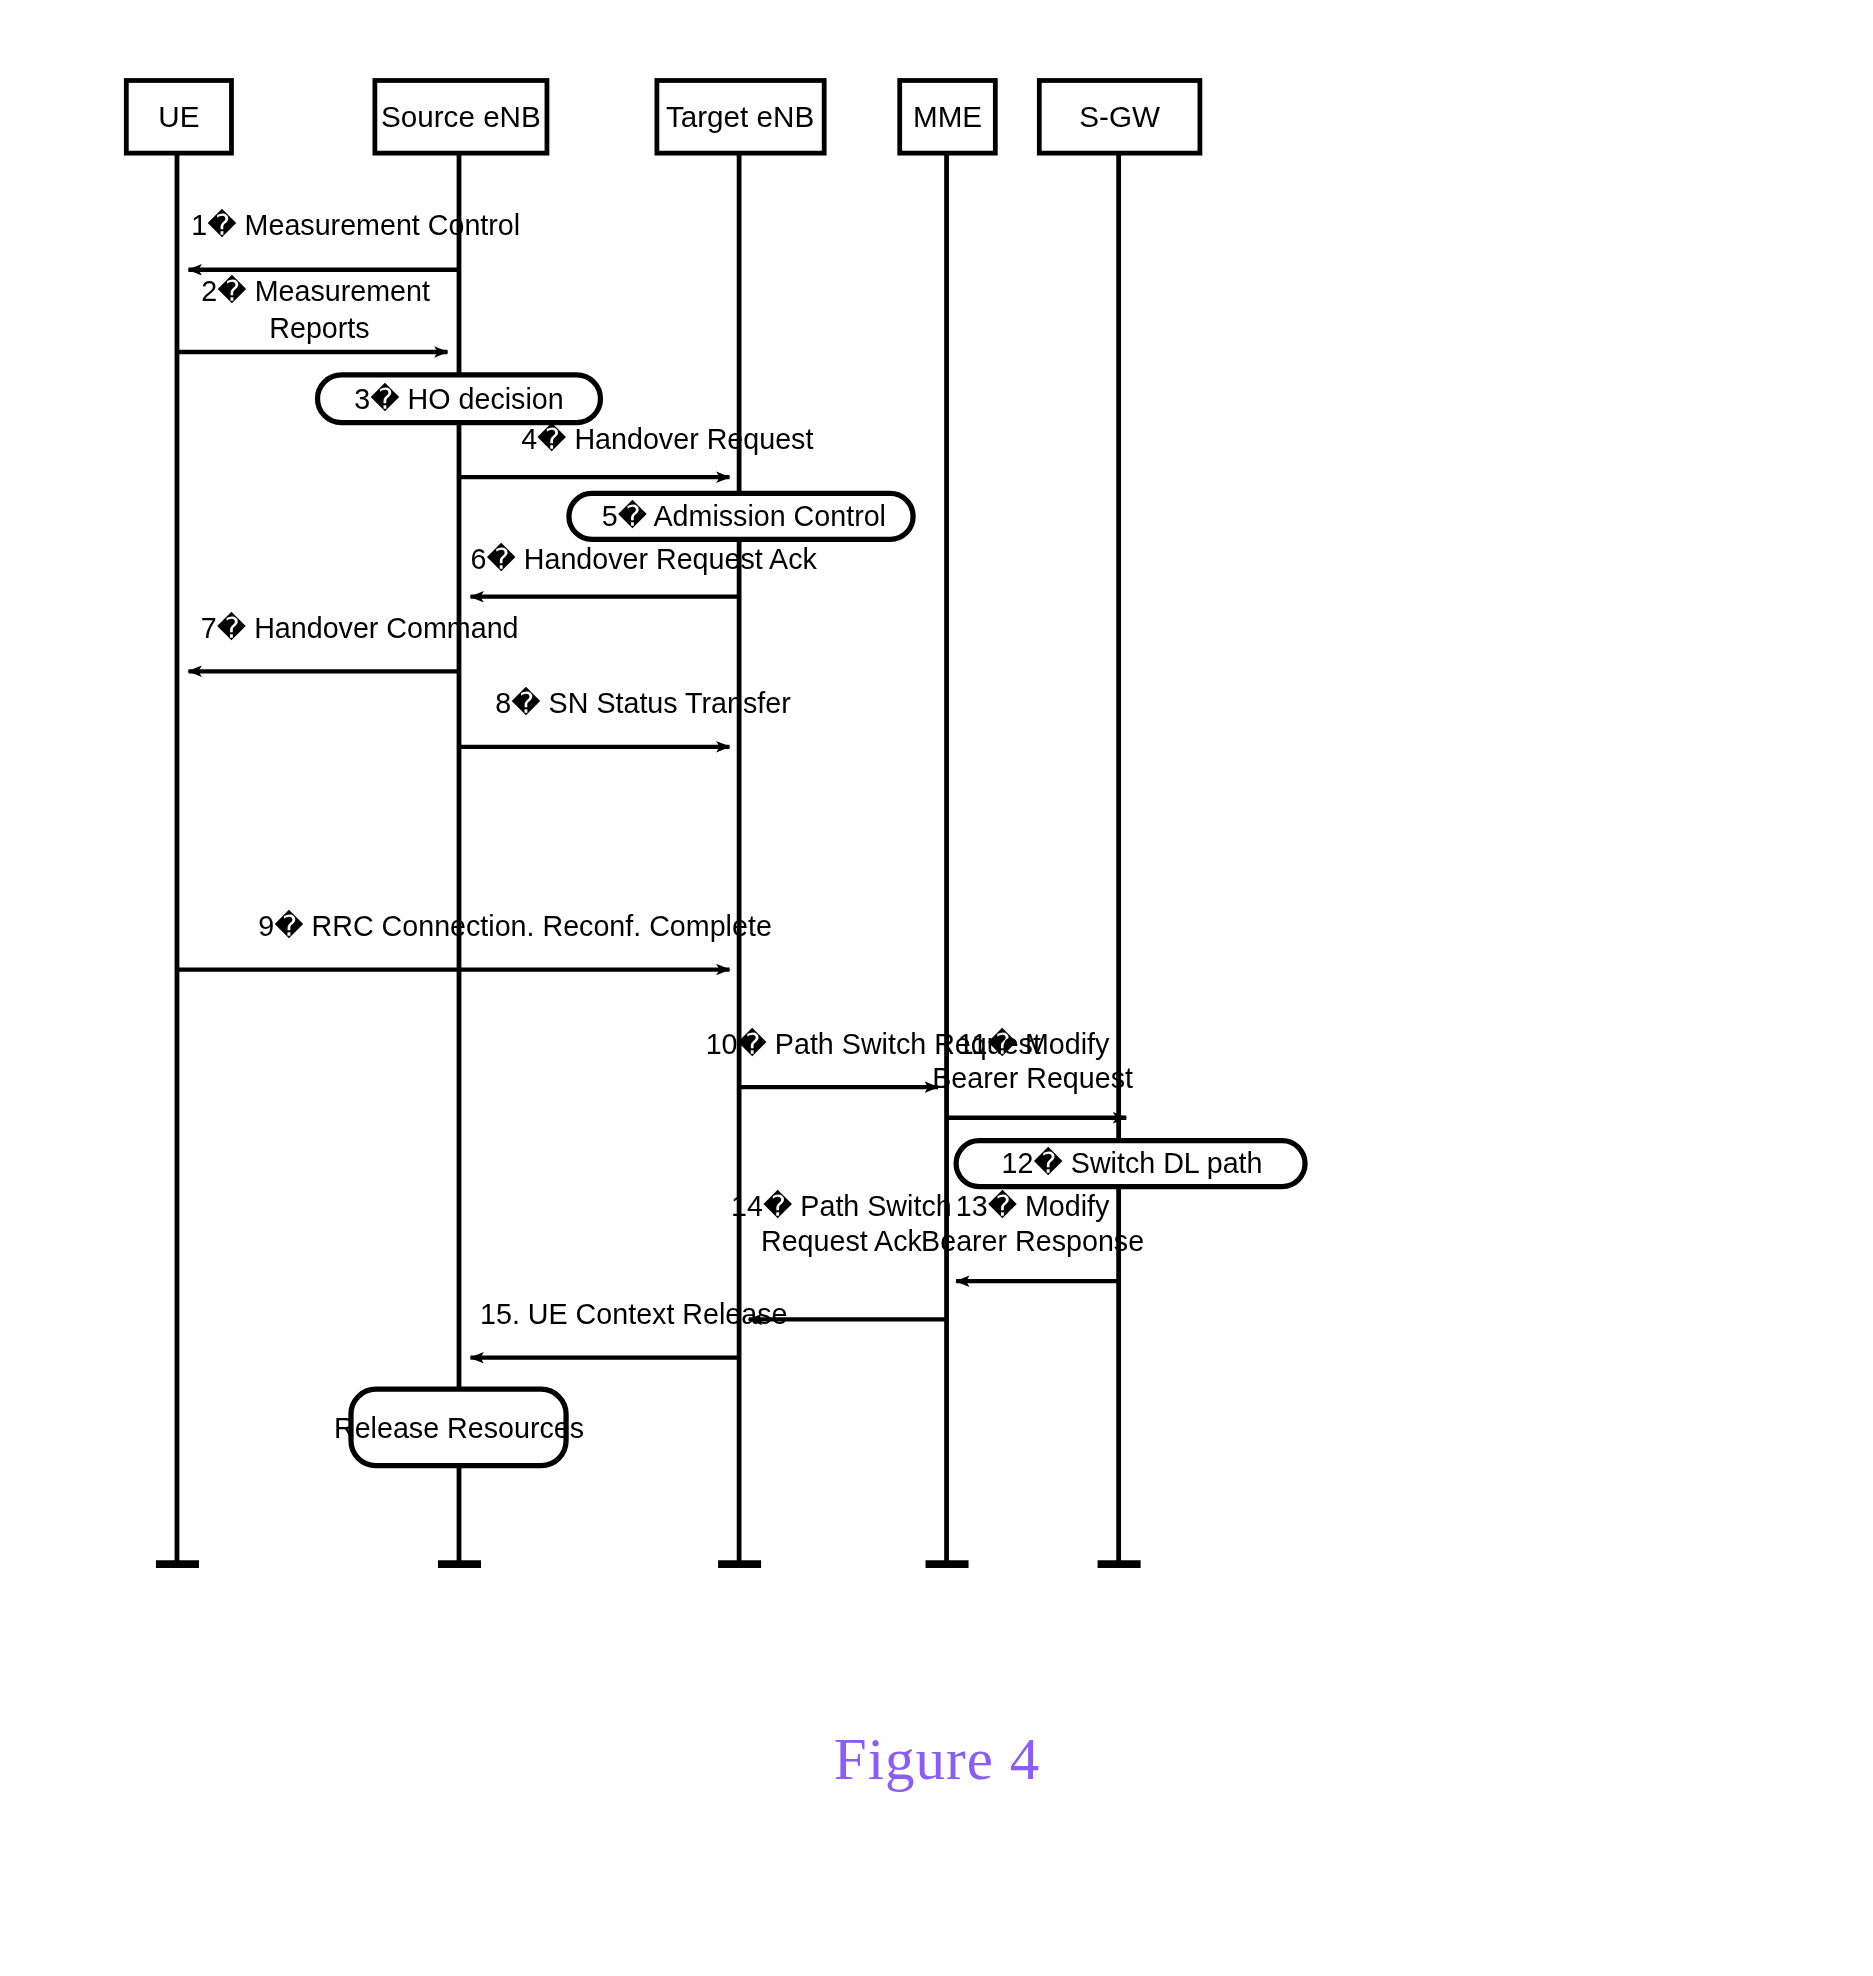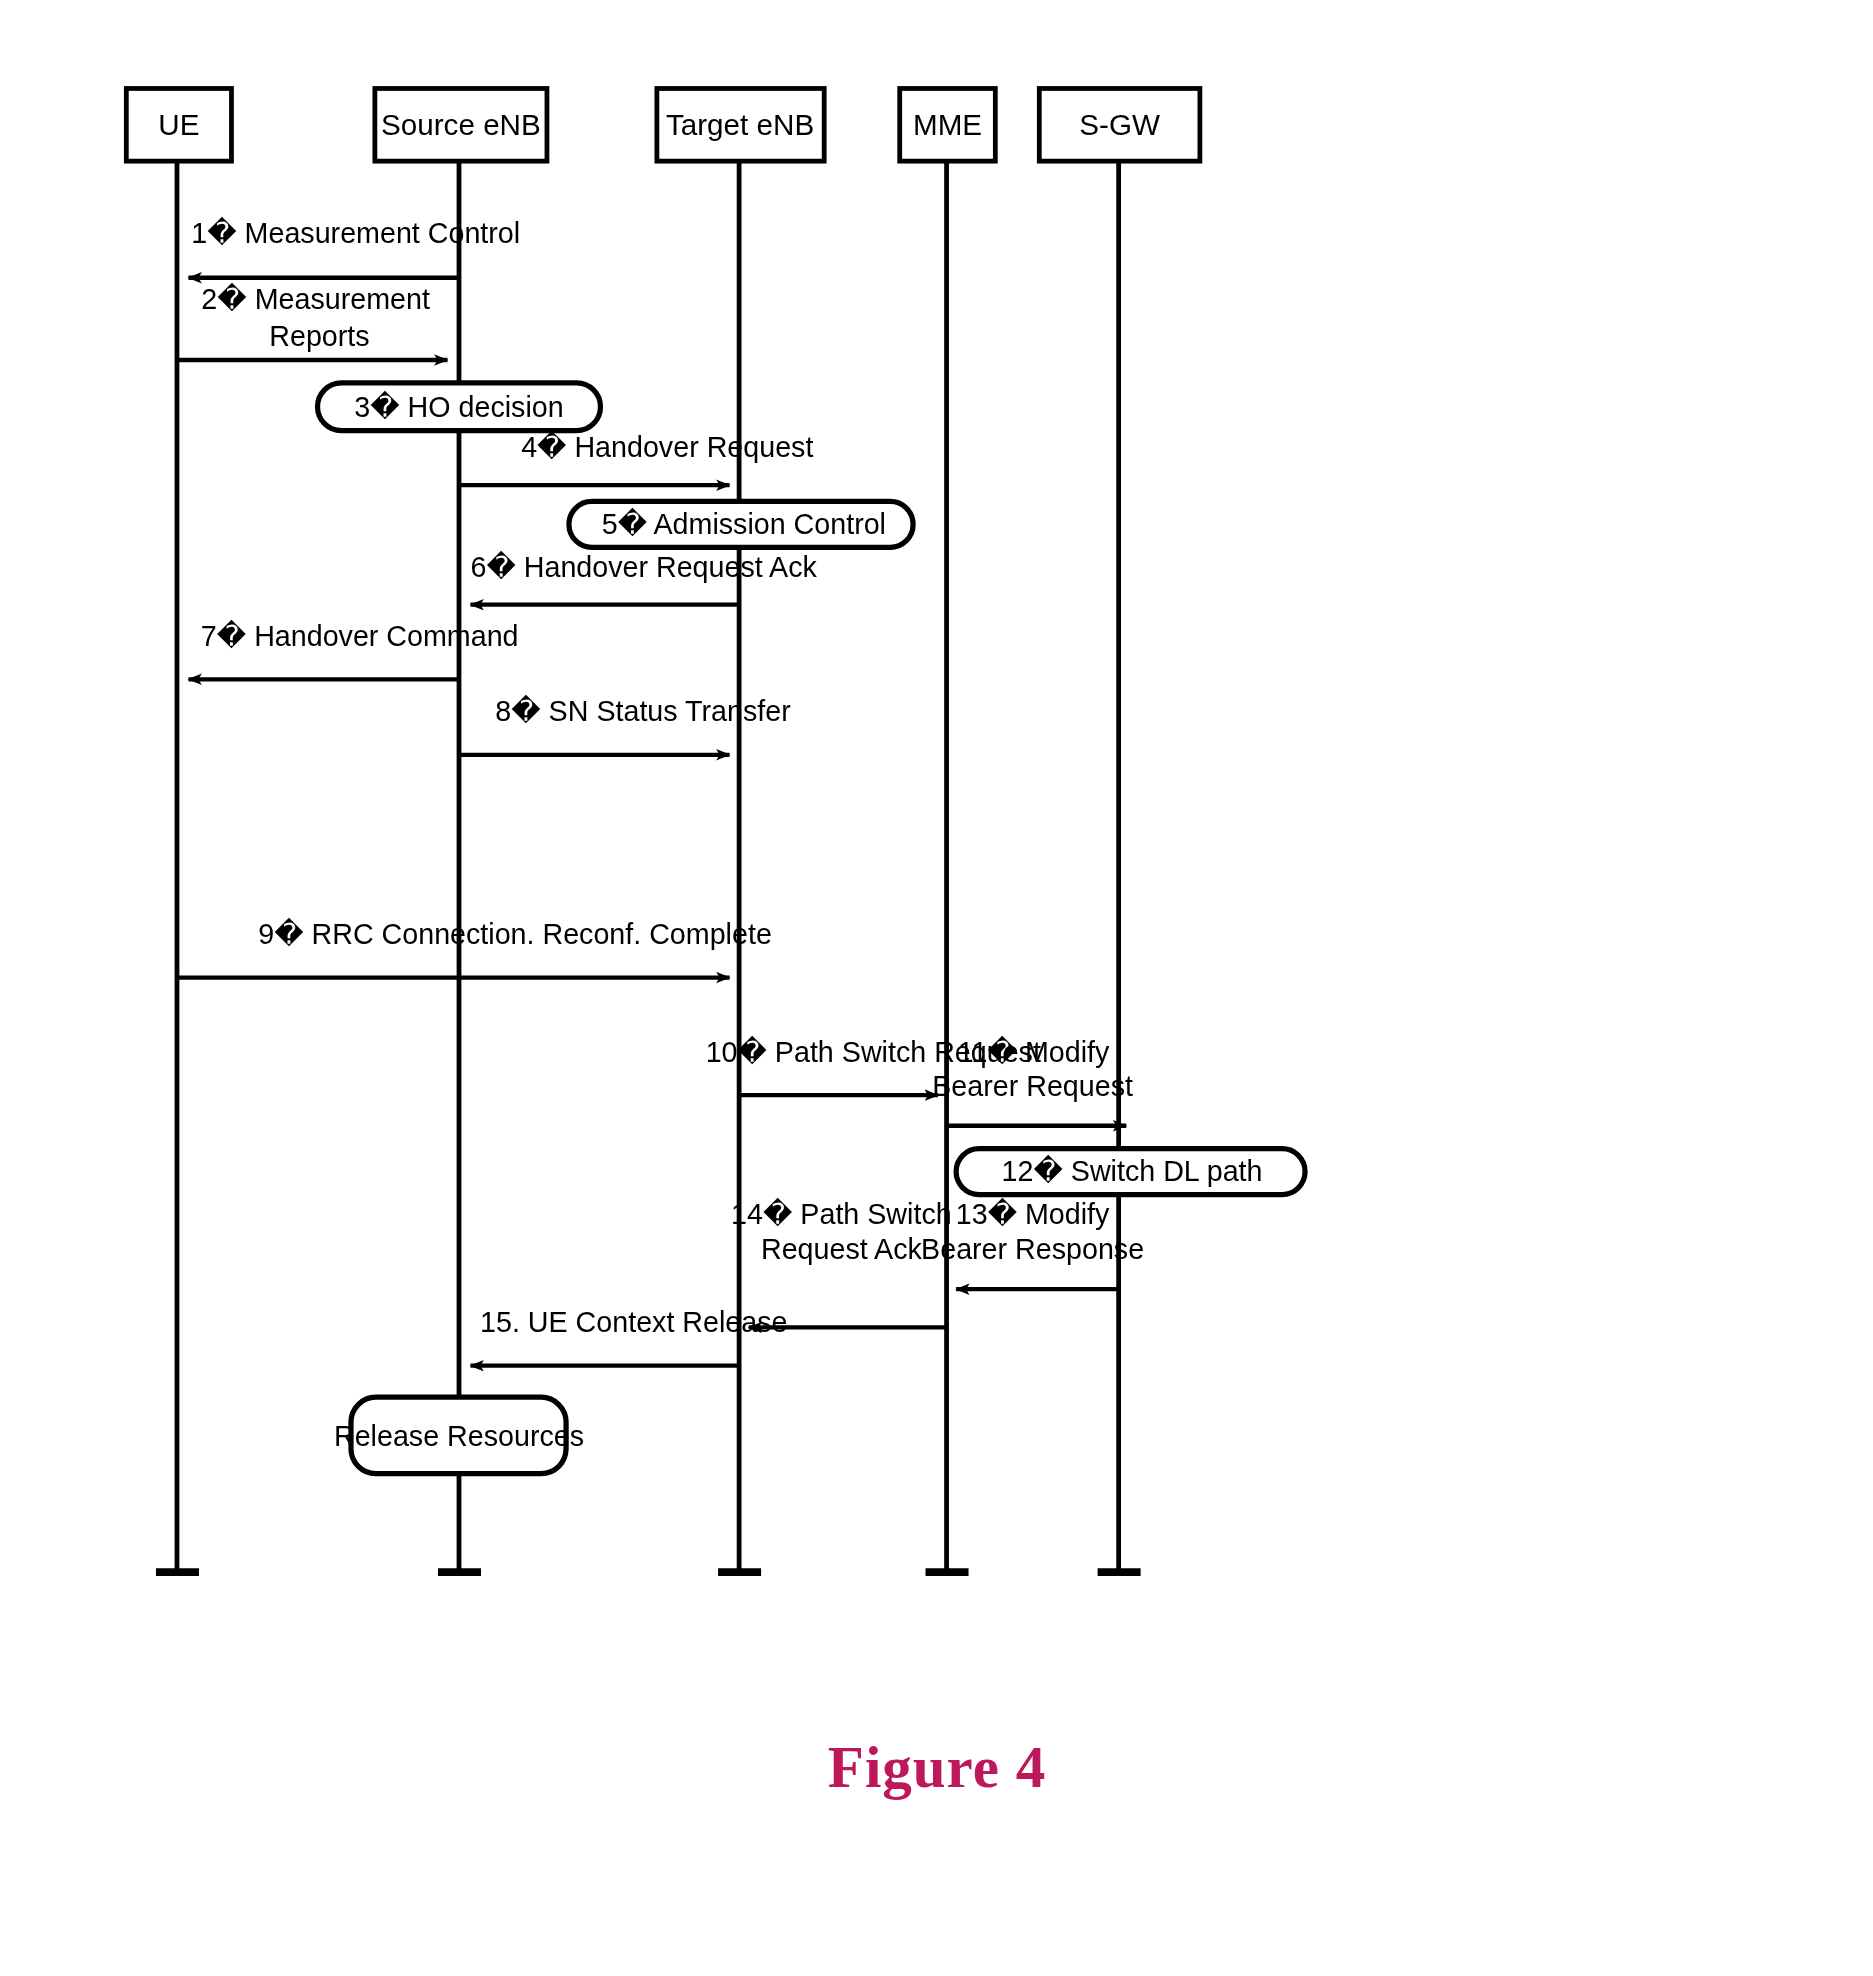--- a/index.html
+++ b/index.html
@@ -1,26 +1,26 @@
 <!DOCTYPE html>
 <html><head>
 <meta charset="utf-8">
 <style>
   html,body{margin:0;padding:0;background:#ffffff;}
   body{width:1874px;height:1977px;position:relative;overflow:hidden;
        font-family:"Liberation Sans","DejaVu Sans",sans-serif;color:#000;}
-  #stage{position:absolute;left:0;top:12px;width:1874px;height:1943px;}
+  #stage{position:absolute;left:0;top:4px;width:1874px;height:1943px;}
   svg.diagram{position:absolute;left:0;top:0;width:1874px;height:1977px;}
   .lbl{font-family:"Liberation Sans","DejaVu Sans",sans-serif;fill:#000;}
   .hdr-text{font-size:31px;}
   .msg-text{font-size:30px;}
   .box-text{font-size:30px;}
   .caption{position:absolute;left:0;top:1721px;width:1874px;text-align:center;
-           font-family:"Liberation Serif","DejaVu Serif",serif;font-weight:bold;
-           font-size:59px;letter-spacing:1px;color:#be185d;}
+           font-family:"Liberation Serif","DejaVu Serif",serif;font-weight:normal;
+           font-size:59px;letter-spacing:1px;color:#8b5cf6;}
 </style>
 </head>
 <body>
 
 <div id="stage">
 
   <svg class="diagram" viewBox="0 0 1960 2068">
     <defs>
       <marker id="ah-r" markerWidth="16" markerHeight="16" refX="14" refY="6" orient="auto" markerUnits="userSpaceOnUse">
         <path d="M0,0 L15,6 L0,12 L3.5,6 Z" fill="#000"></path>

